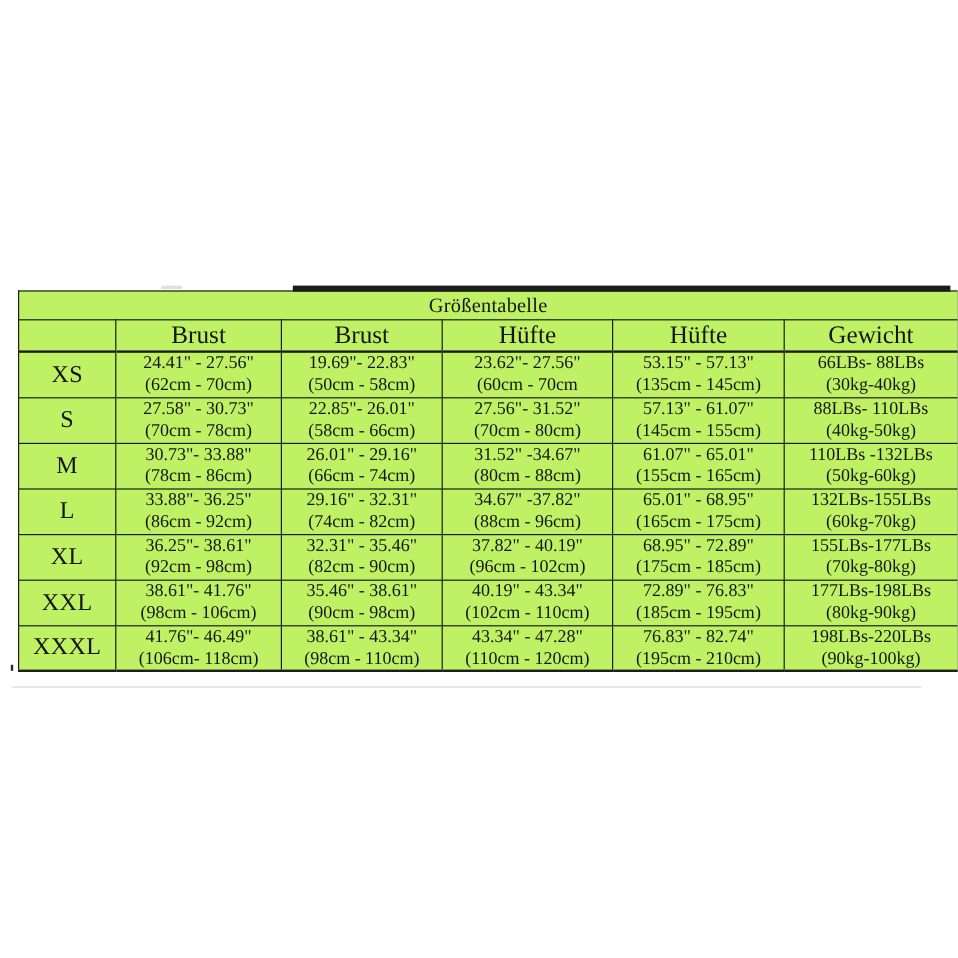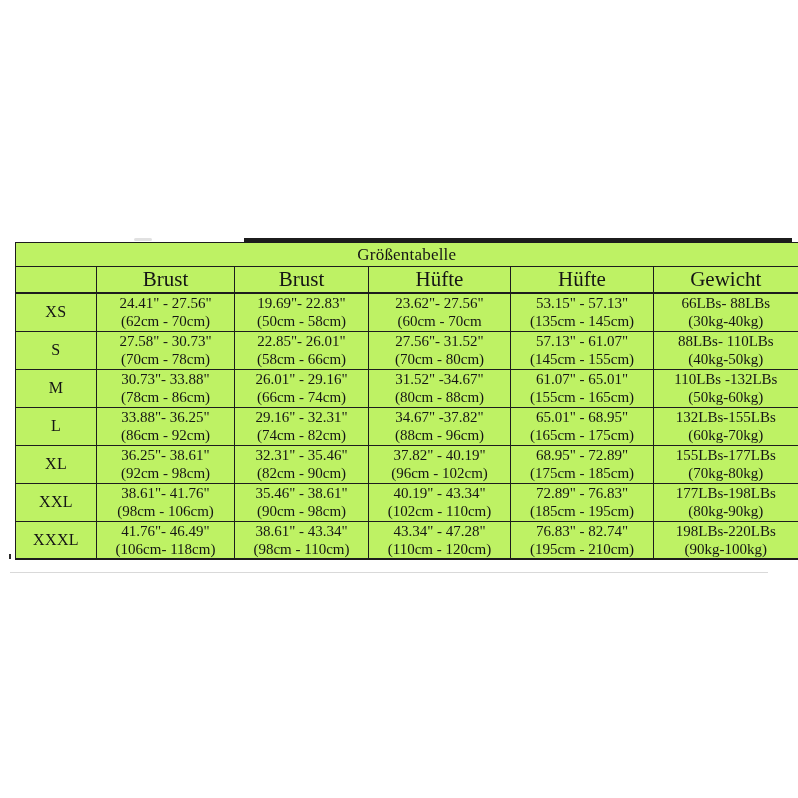--- a/index.html
+++ b/index.html
@@ -49,21 +49,21 @@
     letter-spacing: 0.2px;
   }
   tr.header-row th {
     height: 21px;
     font-size: 21px;
     font-weight: normal;
     border-bottom-width: 2px;
   }
   tr.data-row { height: 38px; }
   tr.data-row td.size-col {
-    font-size: 16px;
+    font-size: 20px;
     letter-spacing: 0.4px;
   }
   td.cell .l1, td.cell .l2 {
     font-size: 15px;
     line-height: 18px;
   }
   
   .artifact-top-thick {
     position: absolute;
     left: 244px;

